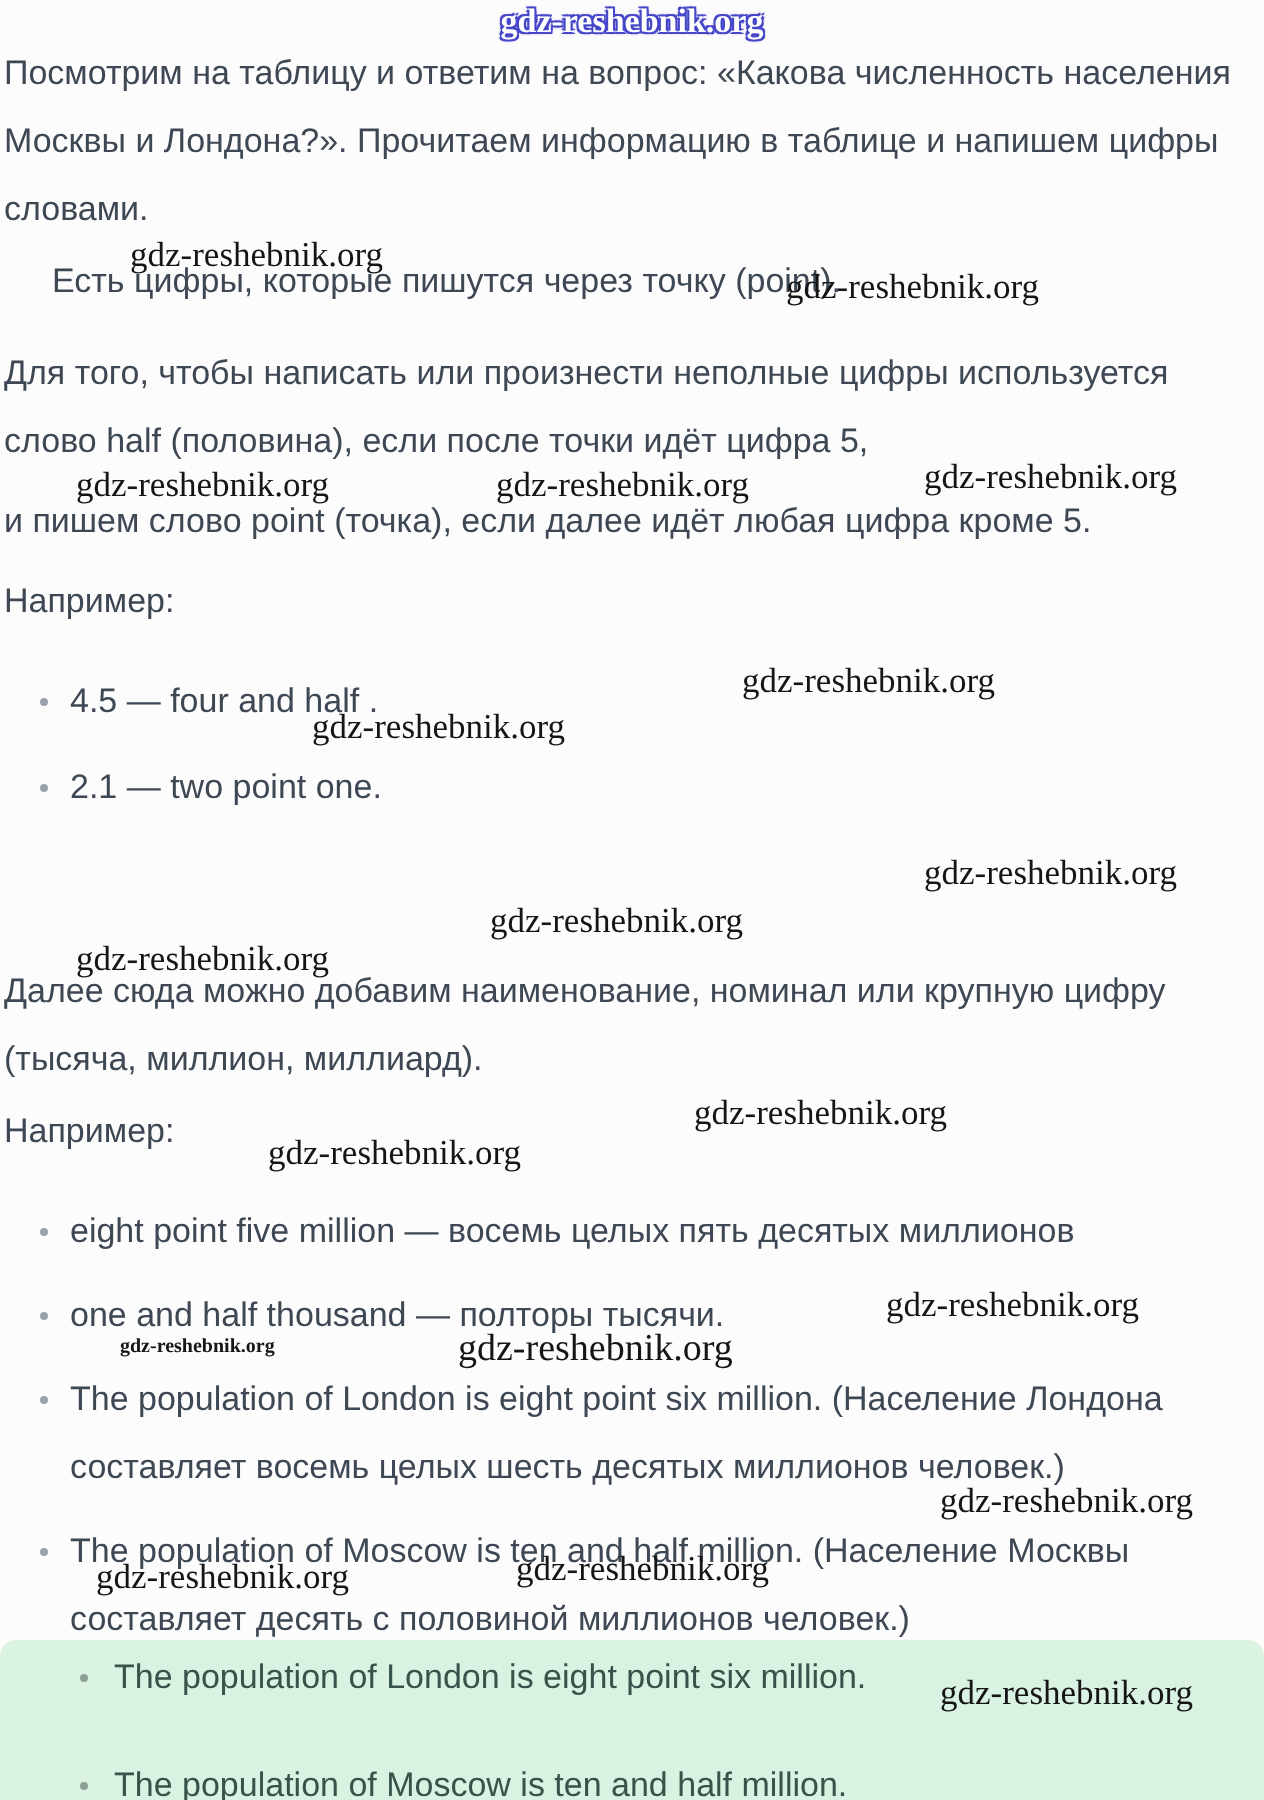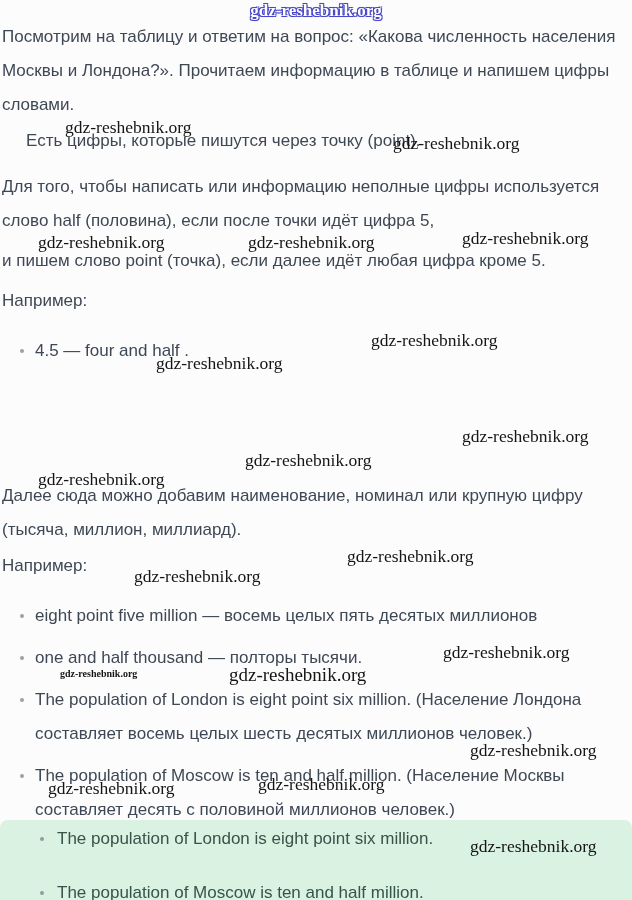--- a/index.html
+++ b/index.html
@@ -81,28 +81,29 @@
   <div class="wm wm-lg" style="left:229px;top:665px;">gdz-reshebnik.org</div>
   <div class="wm" style="left:470px;top:740px;">gdz-reshebnik.org</div>
   <div class="wm" style="left:48px;top:778px;">gdz-reshebnik.org</div>
   <div class="wm" style="left:258px;top:774px;">gdz-reshebnik.org</div>
   <div class="wm" style="left:470px;top:836px;">gdz-reshebnik.org</div>
 
   <p class="para block" id="p1">Посмотрим на таблицу и ответим на вопрос: «Какова численность населения Москвы и Лондона?». Прочитаем информацию в таблице и напишем цифры словами.</p>
 
   <p class="para block" id="p2">Есть цифры, которые пишутся через точку (point).</p>
 
-  <p class="para block" id="p3">Для того, чтобы написать или информацию неполные цифры используется слово half (половина), если после точки идёт цифра 5,</p>
+  <p class="para block" id="p3">Для того, чтобы написать или произнести неполные цифры используется слово half (половина), если после точки идёт цифра 5,</p>
 
   <p class="para block" id="p4">и пишем слово point (точка), если далее идёт любая цифра кроме 5.</p>
 
   <p class="para block" id="p5">Например:</p>
 
   <ul class="block" id="ul1">
     <li>4.5 — four and half .</li>
+    <li>2.1 — two point one.</li>
   </ul>
 
   <p class="para block" id="p6">Далее сюда можно добавим наименование, номинал или крупную цифру (тысяча, миллион, миллиард).</p>
 
   <p class="para block" id="p7">Например:</p>
 
   <ul class="block" id="ul2">
     <li>eight point five million — восемь целых пять десятых миллионов</li>
     <li>one and half thousand — полторы тысячи.</li>
     <li>The population of London is eight point six million. (Население Лондона составляет восемь целых шесть десятых миллионов человек.)</li>

